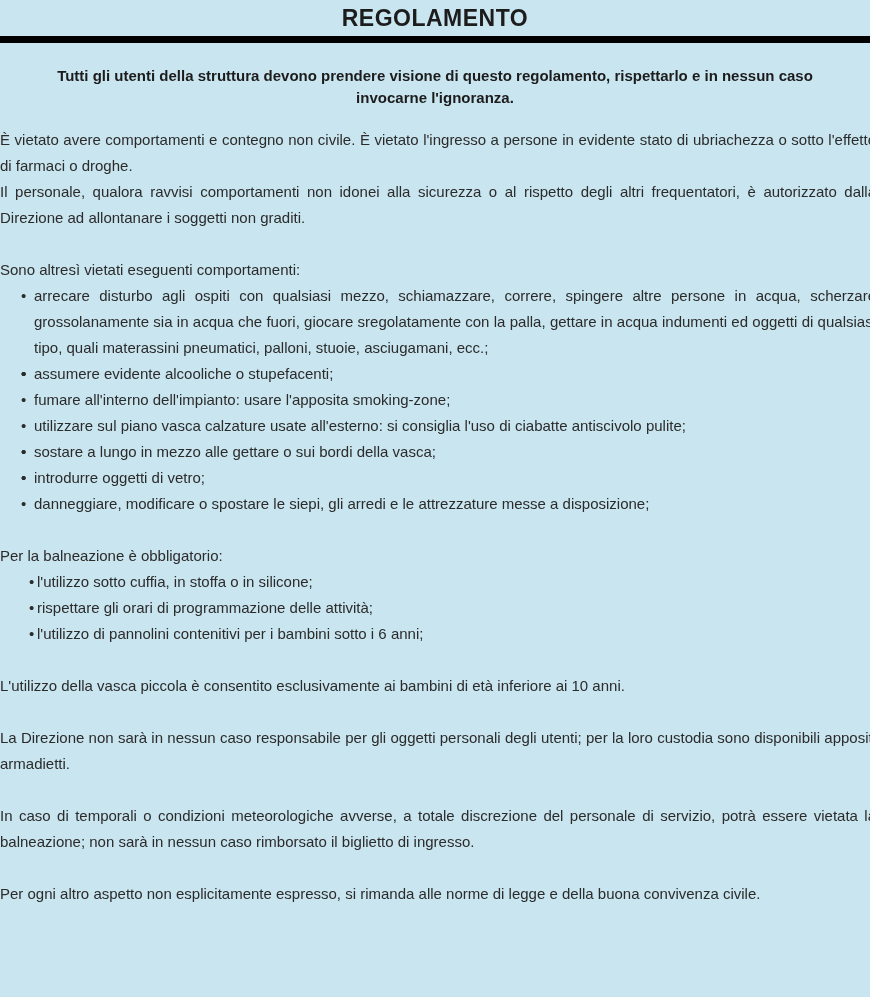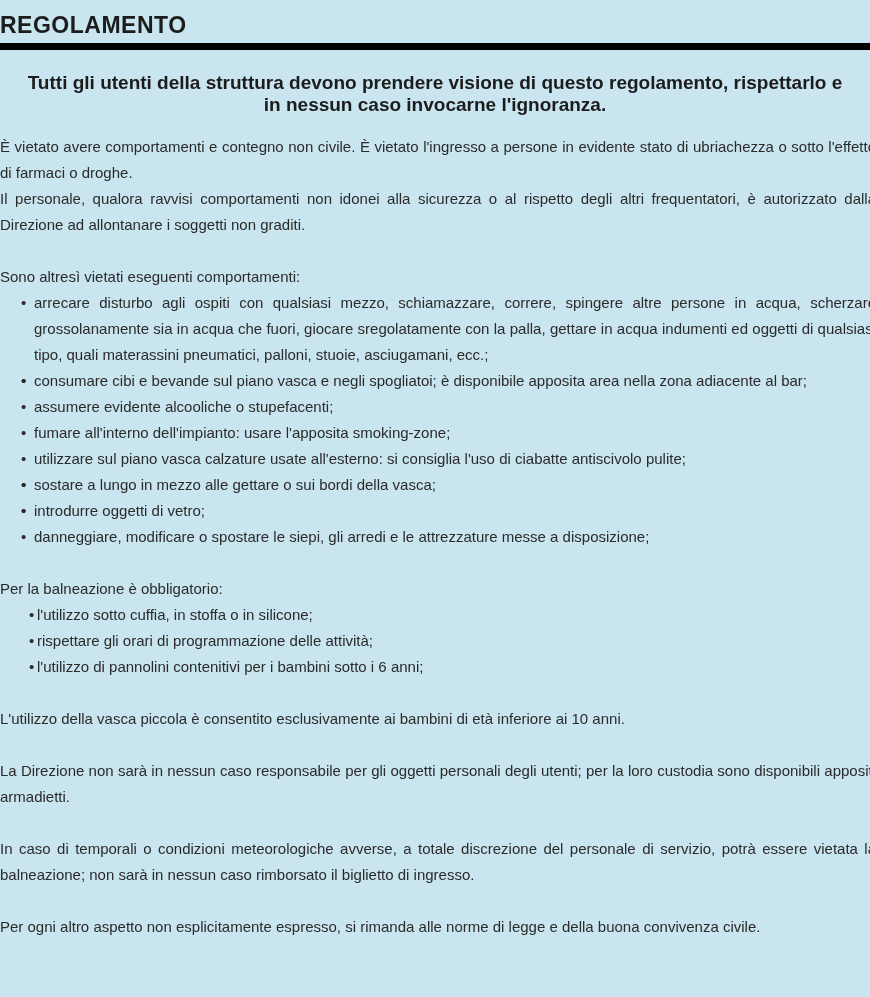--- a/index.html
+++ b/index.html
@@ -15,38 +15,38 @@
     overflow: hidden;
   }
   .page {
     width: 870px;
     height: 997px;
     background: #c9e5ef;
     position: relative;
     overflow: hidden;
   }
   .title {
-    text-align: left;
+    text-align: center;
     font-size: 23px;
     font-weight: bold;
     color: #1c1c1c;
     letter-spacing: 0.5px;
-    padding-top: 9px;
+    padding-top: 2px;
     line-height: 32px;
   }
   .rule {
     width: 870px;
     height: 7px;
     background: #000000;
     margin-top: 2px;
   }
   .intro {
     text-align: center;
     font-weight: bold;
-    font-size: 19px;
+    font-size: 15px;
     line-height: 22px;
     color: #1c1c1c;
     padding: 22px 22px 0 22px;
   }
   .body-area {
     padding-top: 18px;
   }
   p.para {
     margin: 0;
     font-size: 15px;
@@ -113,21 +113,20 @@
     <ul class="rules-list">
       <li>
         <span class="bullet">•</span>
         <span>arrecare disturbo agli ospiti con qualsiasi mezzo, schiamazzare, correre, spingere altre persone in acqua, scherzare grossolanamente sia in acqua che fuori, giocare sregolatamente con la palla, gettare in acqua indumenti ed oggetti di qualsiasi tipo, quali materassini pneumatici, palloni, stuoie, asciugamani, ecc.;</span>
       </li>
       <li>
         <span class="bullet">•</span>
       </li>
       <li>
         <span class="bullet">•</span>
-        <span>consumare cibi e bevande sul piano vasca e negli spogliatoi; è disponibile apposita area nella zona adiacente al bar;</span>
       </li>
       <li>
         <span class="bullet">•</span>
         <span>assumere evidente alcooliche o stupefacenti;</span>
       </li>
       <li>
         <span class="bullet">•</span>
         <span>fumare all'interno dell'impianto: usare l'apposita smoking-zone;</span>
       </li>
       <li>

